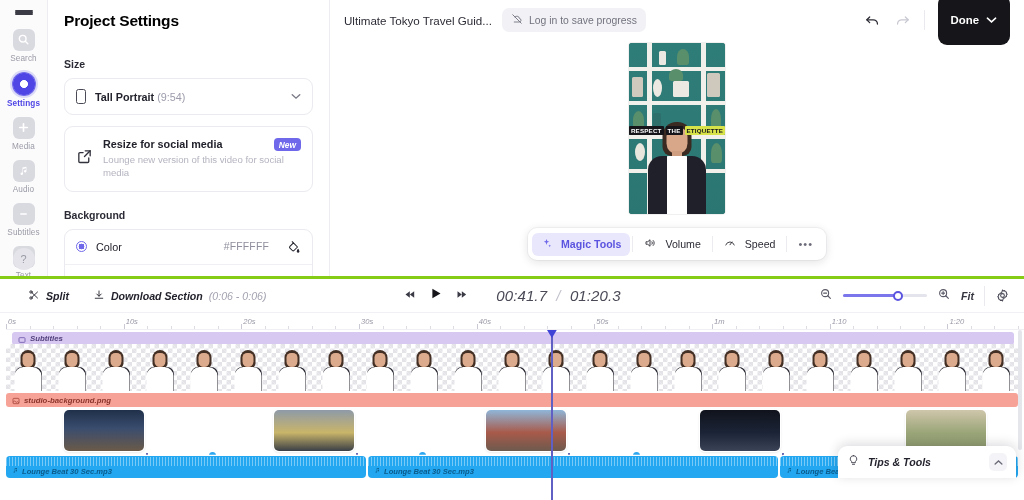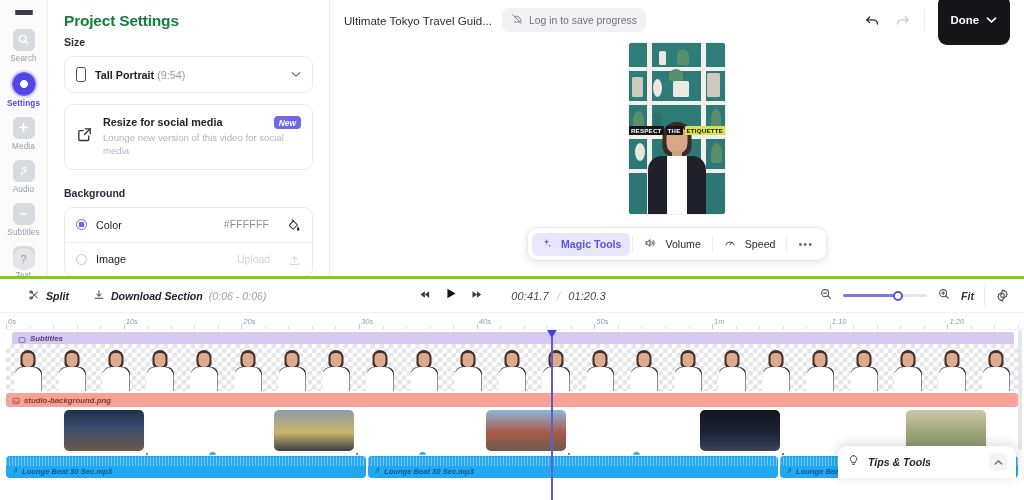--- a/index.html
+++ b/index.html
@@ -35,21 +35,21 @@
     background: radial-gradient(circle at 50% 50%, #ffffff 0 22%, #4f46e5 24% 62%, #6f68ea 64% 100%);
     border-radius: 50%; width: 24px; height: 24px;
     box-shadow: 0 0 0 2px rgba(79,70,229,.18);
   }
   .rail-help { position:absolute; bottom: 6px; width: 22px; height: 22px; border-radius: 50%;
     background:#e4e4ea; color:#9a9aa6; font-size:11px; display:flex; align-items:center; justify-content:center; cursor:pointer;}
   .rail-sep { width: 30px; height: 1px; background: #ececf0; margin: 2px 0 8px; }
 
   
   .panel { width: 282px; flex: 0 0 282px; background:#fff; border-right:1px solid #ededf1; padding: 12px 16px 0 16px; overflow:hidden; position:relative;}
-  .panel-title { font-size: 15.5px; font-weight: 700; color:#15803d; letter-spacing:-.2px; margin-bottom: 6px; }
+  .panel-title { font-size: 15.5px; font-weight: 700; color:#000000; letter-spacing:-.2px; margin-bottom: 28px; }
   .sec-label { font-size: 10.5px; font-weight:700; color:#2b2b35; margin-bottom: 8px; }
   .card { border:1px solid #eaeaf0; border-radius: 9px; background:#fff; }
   .size-row { display:flex; align-items:center; gap:9px; padding: 10px 11px; cursor:pointer; }
   .phone-ico { width: 10px; height: 15px; border:1.4px solid #4a4a56; border-radius:2.5px; flex:0 0 auto;}
   .size-txt { font-size: 10.8px; color:#22222c; font-weight:600; }
   .size-txt em { font-style:normal; color:#9c9cab; font-weight: 400; }
   .chev { margin-left:auto; color:#7b7b89; font-size: 10px; }
   .resize-card { margin-top: 11px; padding: 11px 11px 11px 11px; display:flex; gap:10px; cursor:pointer;}
   .resize-ico { width: 17px; height: 17px; flex:0 0 auto; margin-top: 10px; }
   .resize-body { flex:1; }
@@ -111,21 +111,21 @@
   .ft-sep { width:1px; height:16px; background:#ececf0; }
   .ft-dots { padding: 5px 9px; color:#6b6b79; letter-spacing:1px; font-size:11px; cursor:pointer;}
 
   
   .timeline { flex:1; border-top:3px solid #84cc16; background:#fff; display:flex; flex-direction:column; position:relative;font-style:italic; }
   .tl-toolbar { height: 34px; display:flex; align-items:center; padding: 0 14px; border-bottom:1px solid #f1f1f5;}
   .tl-btn { display:flex; align-items:center; gap:6px; font-size:10.6px; color:#22222c; font-weight:600; cursor:pointer; }
   .tl-btn .dim { color:#a3a3b0; font-weight:400; }
   .tl-center { position:absolute; left:50%; transform:translateX(-50%); display:flex; align-items:center; gap: 12px;}
   .pl-ico { cursor:pointer; }
-  .tl-time { font-size:11px; color:#4a4a57; letter-spacing:.1px; margin-left:16px; }
+  .tl-time { font-size:15px; color:#4a4a57; letter-spacing:.1px; margin-left:16px; }
   .tl-time .sl { color:#c2c2cd; margin: 0 5px;}
   .tl-right { margin-left:auto; display:flex; align-items:center; gap:10px; }
   .zslider { width: 84px; height: 12px; position:relative; display:flex; align-items:center; cursor:pointer;}
   .zslider .track { position:absolute; left:0; right:0; height:2.5px; background:#e4e4ec; border-radius:2px;}
   .zslider .fill { position:absolute; left:0; height:2.5px; background:#7c76ec; border-radius:2px;}
   .zslider .thumb { position:absolute; width:10px; height:10px; border-radius:50%; background:#fff; border:2.4px solid #5b54e0; }
   .fit-lab { font-size:10.6px; color:#34343f; font-weight:600; cursor:pointer;}
   .gear { width:15px; height:15px; cursor:pointer;}
 
   .ruler { height: 17px; position:relative; border-bottom:1px solid #f0f0f4; margin-left: 6px; }

